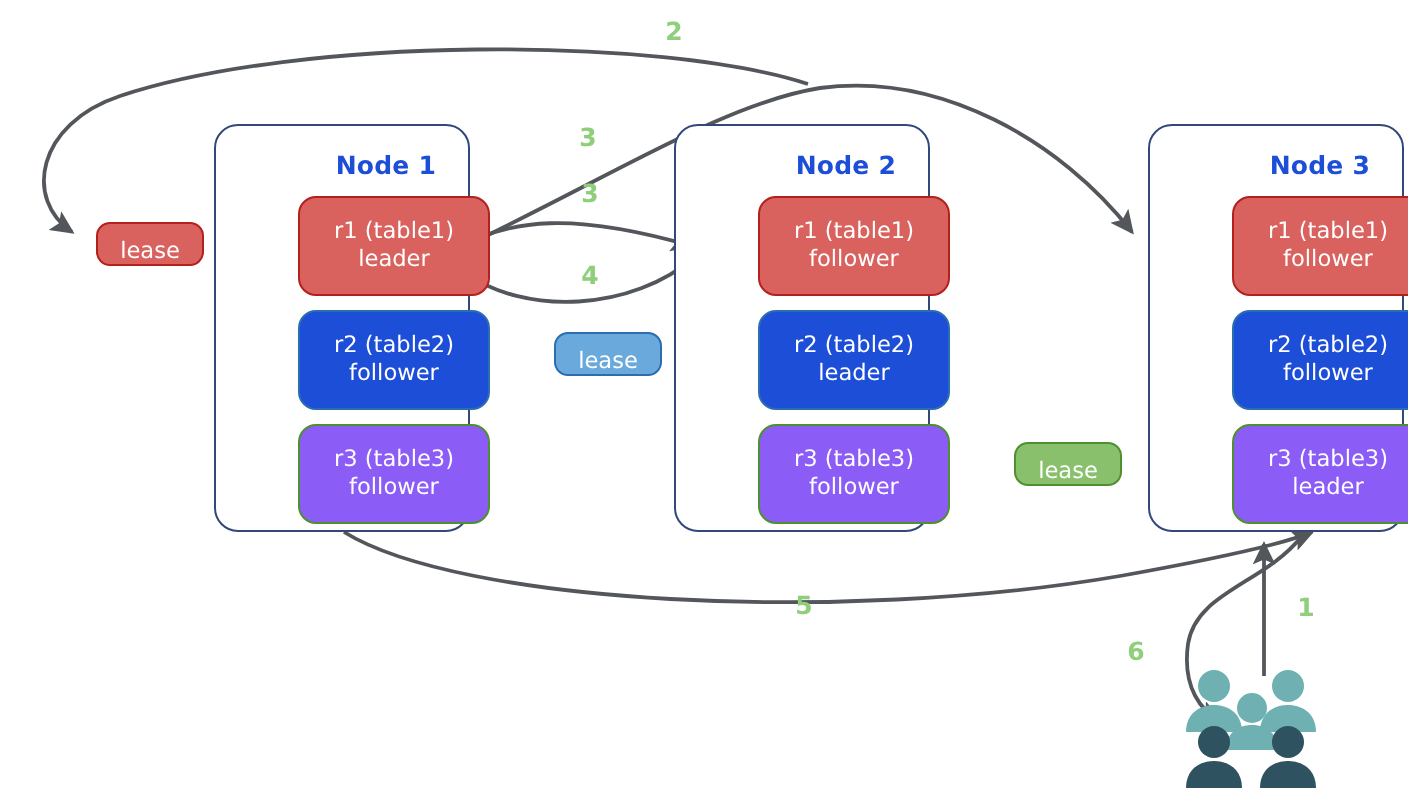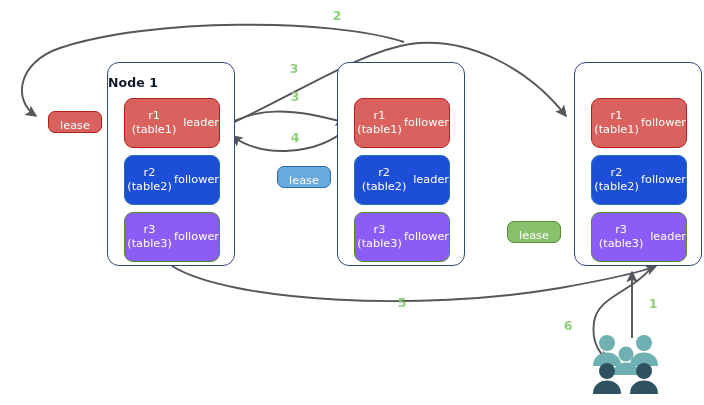--- a/index.html
+++ b/index.html
@@ -32,40 +32,40 @@
     box-sizing: border-box;
     background: #ffffff;
     border: 1.4px solid #30487a;
     border-radius: 12px;
   }
   .node-title {
     position: absolute;
     left: 0;
     right: 16px;
     top: 12px;
-    text-align: left;
+    text-align: right;
     font-size: 12.5px;
     font-weight: bold;
-    color: #0f172a;
+    color: #1d4ed8;
     letter-spacing: .1px;
   }
   .replica {
     position: absolute;
     box-sizing: border-box;
     border-radius: 9px;
     display: flex;
-    flex-direction: row;
-    align-items: center;
+    flex-direction: column;
     justify-content: center;
     color: #ffffff;
     font-size: 11.3px;
     line-height: 14px;
     text-align: center;
     border-width: 1.3px;
     border-style: solid;
+    margin-left: 25px;
   }
   .rep-red   { background: #d9625e; border-color: #b3211c; }
   .rep-blue  { background: #1d4ed8; border-color: #2a6db0; }
   .rep-green { background: #8b5cf6; border-color: #4e9030; }
 
   .lease {
     position: absolute;
     box-sizing: border-box;
     border-radius: 7px;
     display: flex;
@@ -147,35 +147,37 @@
       <span>r2 (table2)</span>
       <span>follower</span>
     </div>
     <div class="replica rep-green" style="left:16px; top:149px; width:96px; height:50px;">
       <span>r3 (table3)</span>
       <span>follower</span>
     </div>
   </div>
 
   <div class="node-box" style="left:337px; top:62px; width:128px; height:204px;">
+    <div class="node-title">Node 2</div>
     <div class="replica rep-red" style="left:16px; top:35px; width:96px; height:50px;">
       <span>r1 (table1)</span>
       <span>follower</span>
     </div>
     <div class="replica rep-blue" style="left:16px; top:92px; width:96px; height:50px;">
       <span>r2 (table2)</span>
       <span>leader</span>
     </div>
     <div class="replica rep-green" style="left:16px; top:149px; width:96px; height:50px;">
       <span>r3 (table3)</span>
       <span>follower</span>
     </div>
   </div>
 
   <div class="node-box" style="left:574px; top:62px; width:128px; height:204px;">
+    <div class="node-title">Node 3</div>
     <div class="replica rep-red" style="left:16px; top:35px; width:96px; height:50px;">
       <span>r1 (table1)</span>
       <span>follower</span>
     </div>
     <div class="replica rep-blue" style="left:16px; top:92px; width:96px; height:50px;">
       <span>r2 (table2)</span>
       <span>follower</span>
     </div>
     <div class="replica rep-green" style="left:16px; top:149px; width:96px; height:50px;">
       <span>r3 (table3)</span>

